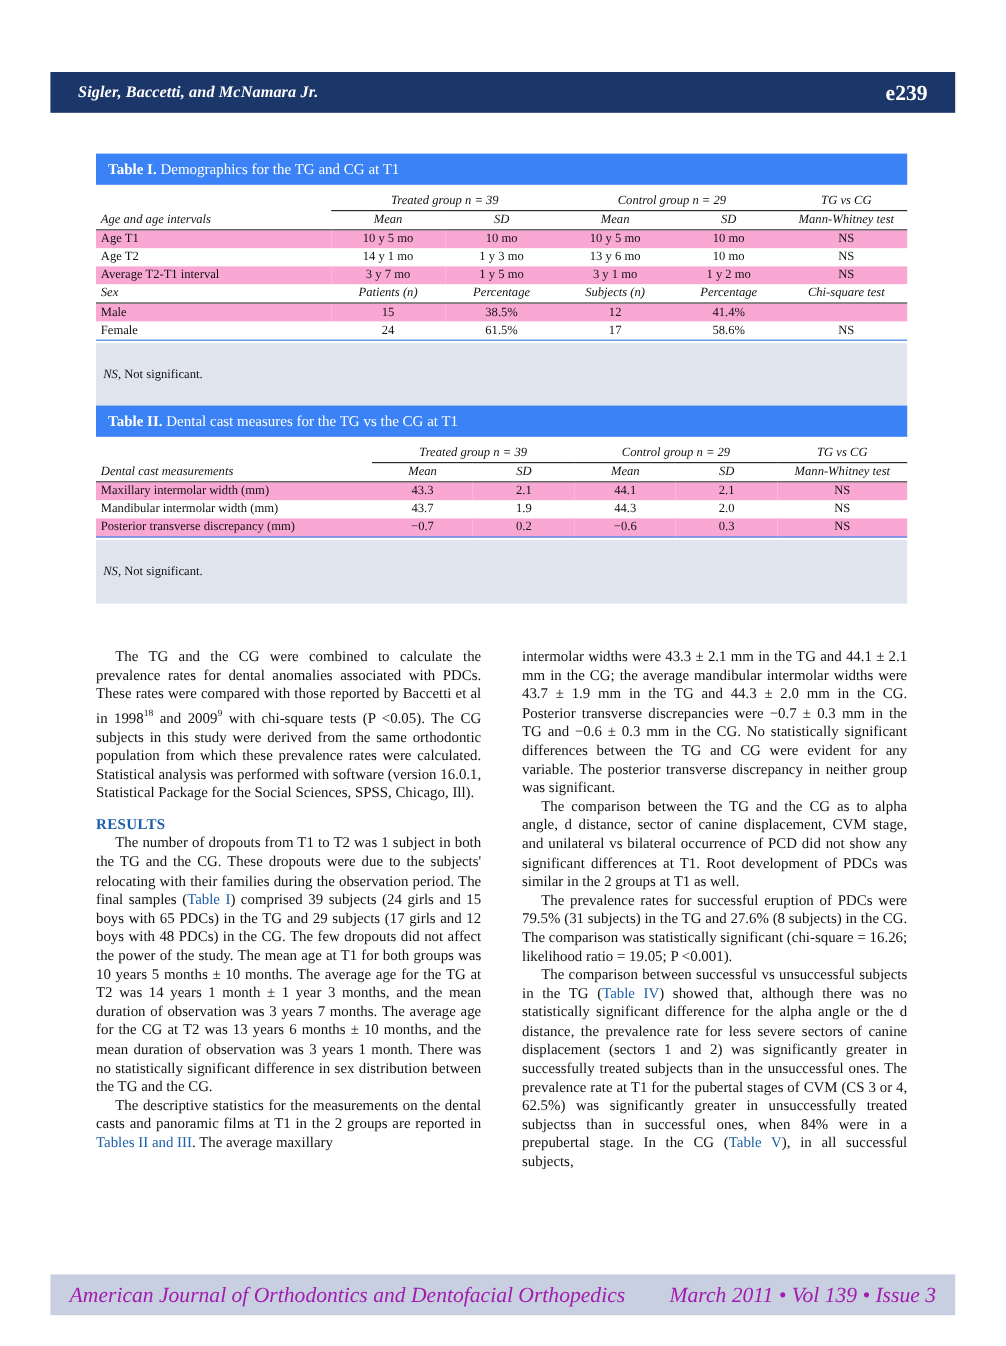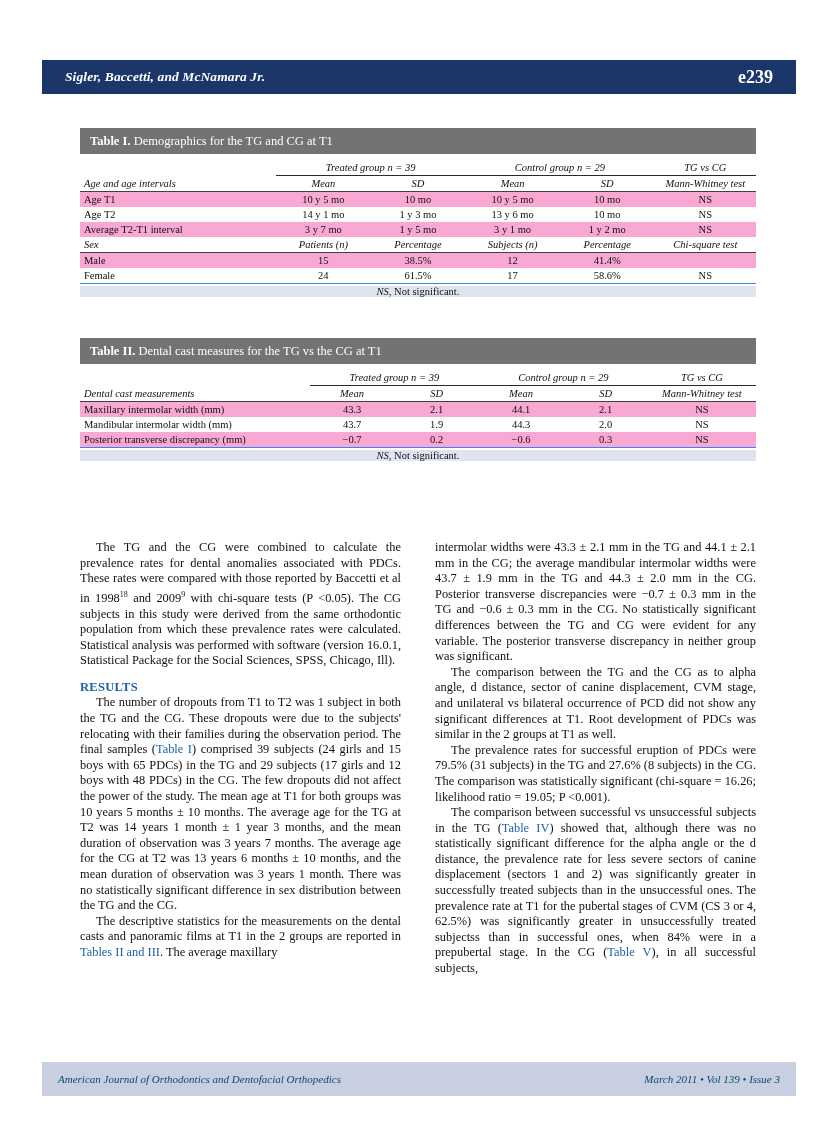--- a/index.html
+++ b/index.html
@@ -46,21 +46,21 @@
     font-weight: bold;
     font-size: 18px;
   }
   
   .table-block {
     position: absolute;
     left: 80px;
     width: 676px;
   }
   .table-title {
-    background: #737373;
+    background: #3b82f6;
     color: #ffffff;
     height: 26px;
     line-height: 26px;
     padding-left: 10px;
     font-size: 12.5px;
     box-sizing: border-box;
   }
   .table-title b { font-weight: bold; }
   table.data {
     border-collapse: collapse;
@@ -89,23 +89,22 @@
   .sub-head td.left { text-align: left; }
   .sub-head td.ctr { text-align: center; }
   .row-shade { background: #f9a8d4; }
   .row-plain { background: #ffffff; }
   td.left { text-align: left; }
   td.ctr { text-align: center; }
   .rule-bot td { border-bottom: 1px solid #3b82f6; }
   .note {
     background: #dfe4ee;
     font-size: 10.5px;
-    padding: 0 6px;
+    padding: 21px 6px;
     margin-top: 2px;
-    text-align: center;
   }
   .note i { font-style: italic; }
   
   .body-cols {
     position: absolute;
     left: 80px;
     top: 540px;
     width: 676px;
     display: flex;
     gap: 34px;
@@ -131,28 +130,28 @@
   .lnk { color: #1b5fa8; }
   sup { font-size: 8px; vertical-align: super; }
   
   .footer-bar {
     position: absolute;
     left: 42px;
     top: 1062px;
     width: 754px;
     height: 34px;
     background: #c7cfe0;
-    color: #0c4a6e;
+    color: #a21caf;
     display: flex;
     align-items: center;
     justify-content: space-between;
     box-sizing: border-box;
     padding: 0 16px;
     font-style: italic;
-    font-size: 11px;
+    font-size: 18px;
   }
 </style>
 </head>
 <body>
 
 <div class="page">
 
   <div class="header-bar">
     <span class="header-authors">Sigler, Baccetti, and McNamara Jr.</span>
     <span class="header-page">e239</span>

